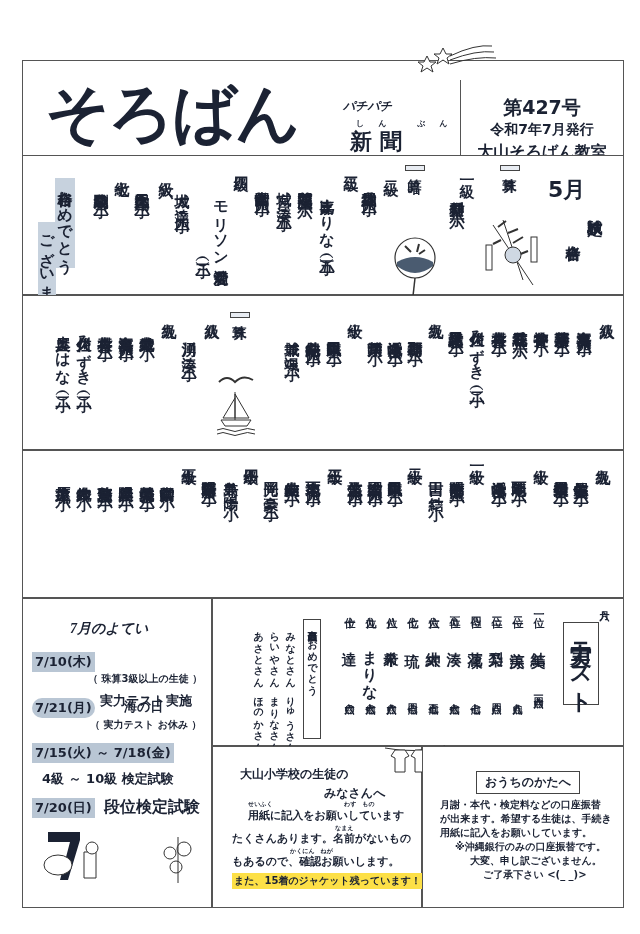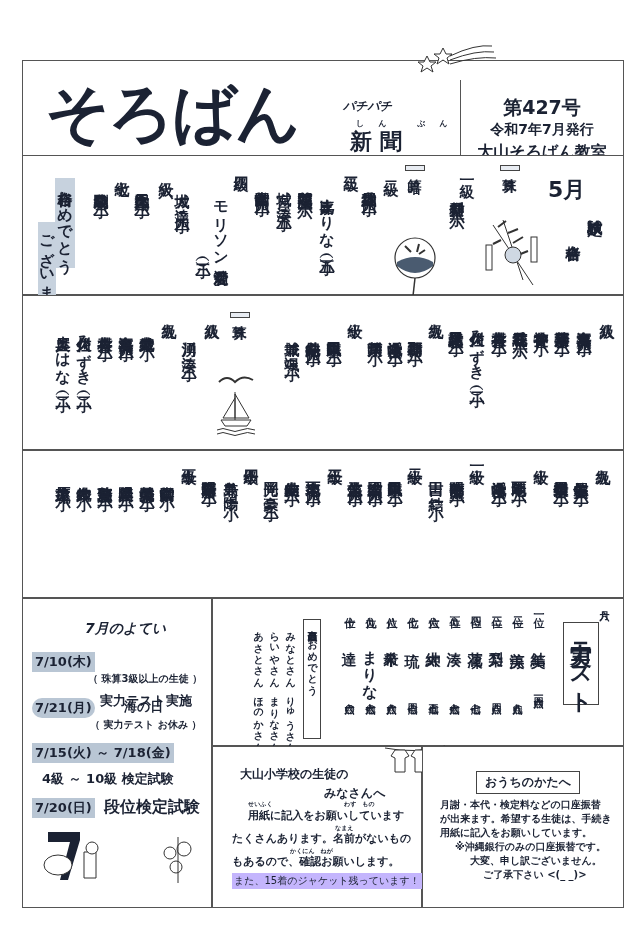--- a/index.html
+++ b/index.html
@@ -37,40 +37,40 @@
   .grade { position: absolute; writing-mode: vertical-rl; font-weight: bold; font-size: 15px; line-height: 18px; }
   .section-tag { position: absolute; writing-mode: vertical-rl; font-weight: bold; font-size: 14px; border: 1px solid #444; background: #e8ecf2; padding: 2px 1px; line-height: 16px; }
 
   .month-title { position: absolute; left: 548px; top: 175px; font-size: 22px; font-weight: bold; }
   .kentei-label { position: absolute; writing-mode: vertical-rl; font-weight: bold; font-size: 15px; line-height: 18px; }
 
   .congrats { position: absolute; left: 55px; top: 178px; writing-mode: vertical-rl; font-weight: bold; font-size: 15px; line-height: 20px; background: #c7d2de; padding: 2px 0; }
   .congrats2 { position: absolute; left: 38px; top: 222px; writing-mode: vertical-rl; font-weight: bold; font-size: 15px; line-height: 18px; background: #c7d2de; padding: 2px 0; }
 
   
-  .events-title { position: absolute; left: 85px; top: 620px; font-size: 14px; font-weight: bold; font-style: italic; }
+  .events-title { position: absolute; left: 70px; top: 620px; font-size: 14px; font-weight: bold; font-style: italic; font-family: Liberation Serif, serif; }
   .ev-date { position: absolute; font-weight: bold; font-size: 13px; background: #b9c6d4; padding: 1px 3px; }
   .ev-text { position: absolute; font-weight: bold; font-size: 13px; }
   .ev-sub { position: absolute; font-weight: bold; font-size: 10px; }
 
   
   .test-title { position: absolute; left: 563px; top: 622px; writing-mode: vertical-rl; font-size: 22px; font-weight: bold; border: 1px solid #444; padding: 3px 2px; }
   .test-month { position: absolute; left: 597px; top: 603px; writing-mode: vertical-rl; font-size: 10px; font-weight: bold; }
   .rank { position: absolute; writing-mode: vertical-rl; font-weight: bold; font-size: 11px; line-height: 12px; }
   .rank-name { position: absolute; writing-mode: vertical-rl; font-weight: bold; font-size: 15px; line-height: 16px; }
   .rank-score { position: absolute; writing-mode: vertical-rl; font-weight: bold; font-size: 10px; line-height: 11px; }
   .best-box { position: absolute; left: 303px; top: 619px; writing-mode: vertical-rl; font-size: 10px; font-weight: bold; border: 1px solid #444; padding: 3px 1px; height: 120px; }
   .best-name { position: absolute; writing-mode: vertical-rl; font-size: 10px; font-weight: bold; line-height: 12px; }
 
   
   .nl-title1 { position: absolute; left: 240px; top: 766px; font-size: 12px; font-weight: bold; }
   .nl-title2 { position: absolute; left: 324px; top: 785px; font-size: 12px; font-weight: bold; }
   .nl-line { position: absolute; left: 232px; font-size: 11px; font-weight: bold; }
   .nl-ruby { position: absolute; font-size: 6px; font-weight: bold; }
-  .nl-highlight { position: absolute; left: 232px; top: 873px; font-size: 10px; font-weight: normal; background: #c4b5fd; padding: 1px 2px; }
+  .nl-highlight { position: absolute; left: 232px; top: 873px; font-size: 10px; font-weight: bold; background: #fde047; padding: 1px 2px; }
 
   .nr-title { position: absolute; left: 476px; top: 771px; font-size: 12px; font-weight: bold; border: 1px solid #444; padding: 2px 8px; }
   .nr-line { position: absolute; font-size: 10px; font-weight: bold; }
 
   svg.deco { position: absolute; }
 </style>
 </head>
 <body>
 
 <div class="page">

